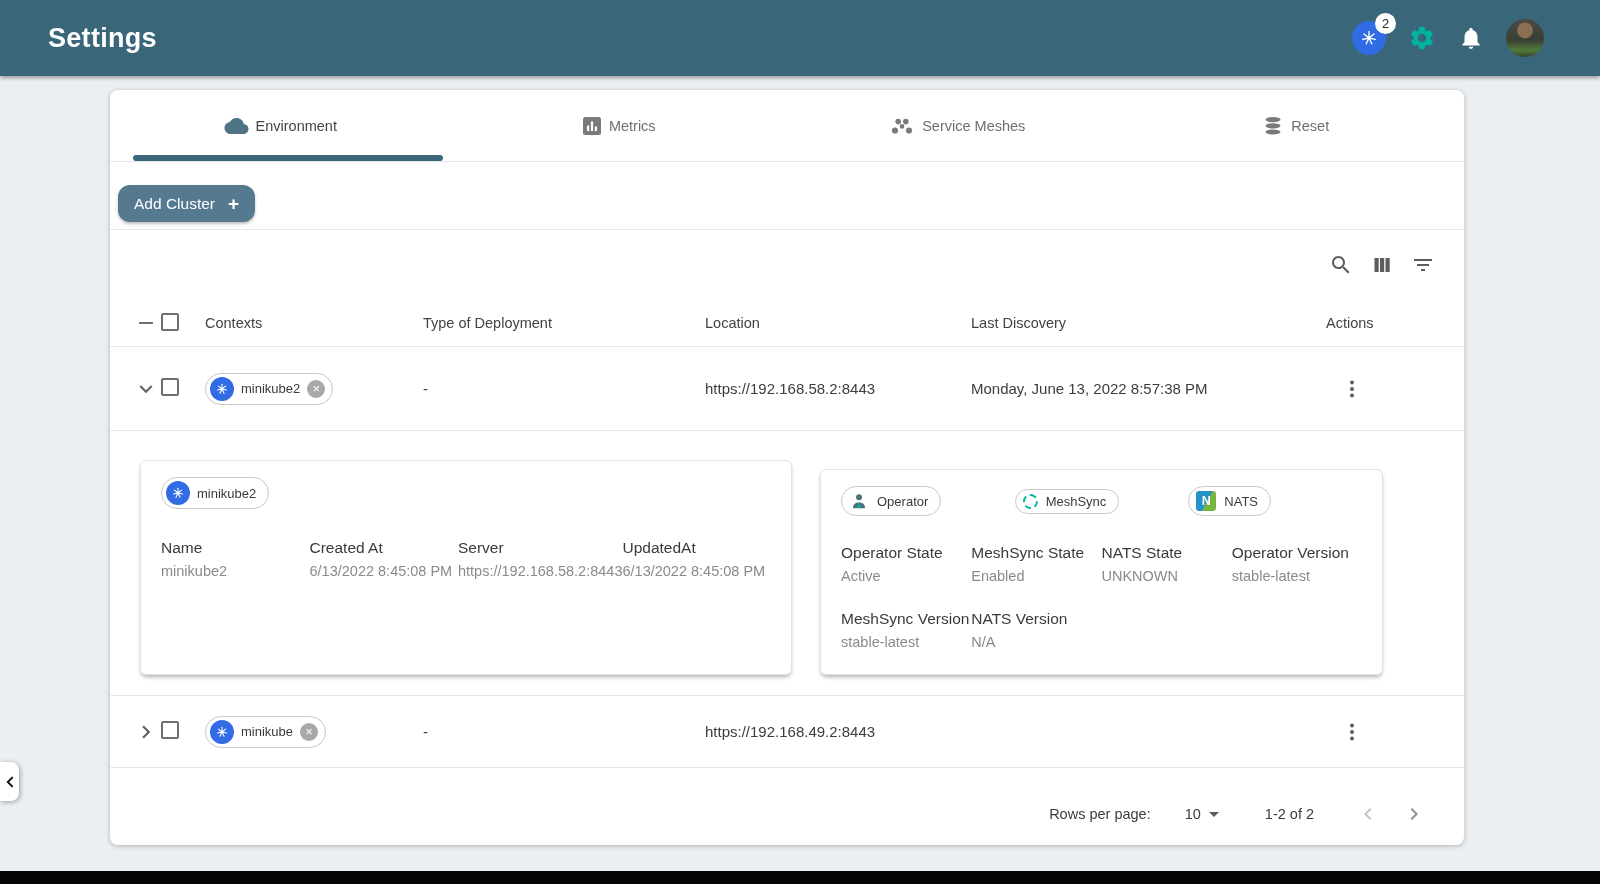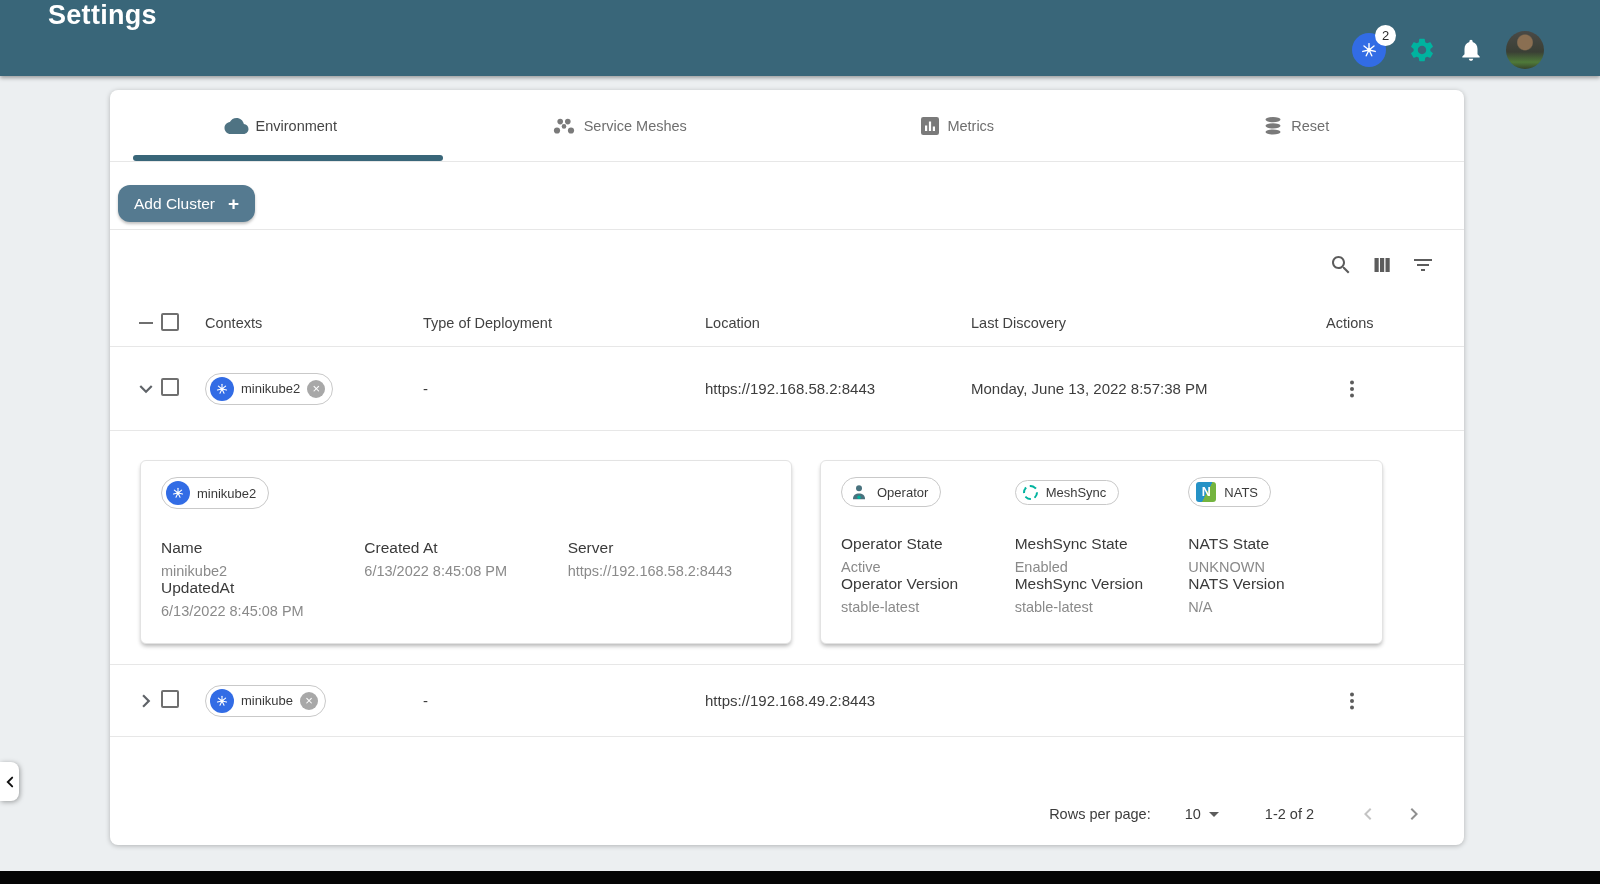--- a/index.html
+++ b/index.html
@@ -10,22 +10,22 @@
   }
   *{box-sizing:border-box;}
   html,body{margin:0;padding:0;}
   body{
     width:1600px;height:884px;position:relative;overflow:hidden;
     background:#eceff1;font-family:"Liberation Sans",sans-serif;
   }
 
   
   .app-header{
-    height:76px;background:var(--color-header);display:flex;
-    padding:0 56px 0 48px;box-shadow:0 2px 4px rgba(0,0,0,.35);position:relative;z-index:5;flex-direction:column;
+    height:76px;background:var(--color-header);display:flex;align-items:center;
+    padding:0 56px 0 48px;box-shadow:0 2px 4px rgba(0,0,0,.35);position:relative;z-index:5;
   }
   .page-title{font-size:27px;font-weight:bold;color:#fff;margin:0;letter-spacing:.3px;}
   .header-icons{margin-left:auto;display:flex;align-items:center;gap:22px;}
   .icon-btn{background:none;border:none;padding:0;cursor:pointer;display:flex;align-items:center;}
   .k8s-wrap{position:relative;width:34px;height:34px;}
   .k8s-circle{border-radius:50%;background:var(--color-k8s-blue);display:flex;align-items:center;justify-content:center;}
   .k8s-circle.lg{width:34px;height:34px;}
   .k8s-circle.sm{width:24px;height:24px;}
   .badge{
     position:absolute;top:-8px;right:-10px;width:21px;height:21px;border-radius:50%;
@@ -85,24 +85,24 @@
   }
   .kebab-btn{background:none;border:none;cursor:pointer;padding:0;margin-left:14px;display:flex;}
 
   
   .expand-area{border-bottom:1px solid #e7e7e7;padding:29px 27px 20px 30px;display:flex;gap:28px;flex-shrink:0;}
   .detail-card{
     border:1px solid #e3e3e3;border-radius:6px;box-shadow:0 3px 4px -1px rgba(0,0,0,.3);
     padding:16px 20px 24px;background:#fff;
   }
   .detail-card.cluster{width:652px;}
-  .detail-card.services{width:563px;}
+  .detail-card.services{width:563px;margin-top:9px;}
   .chips-row{display:grid;grid-template-columns:repeat(3,1fr);align-items:center;}
   .svc-chip{display:inline-flex;align-items:center;gap:8px;border:1px solid #c9c9c9;border-radius:17px;padding:4px 12px 4px 7px;background:#fff;cursor:pointer;justify-self:start;}
-  .fields{display:grid;grid-template-columns:repeat(3,1fr);margin-top:30px;}
+  .fields{display:grid;grid-template-columns:repeat(4,1fr);row-gap:26px;margin-top:30px;}
   .f-label{font-size:15.5px;color:#3a3a3a;}
   .f-value{font-size:14.5px;color:#8a8a8a;margin-top:6px;}
 
   .meshsync-ring{width:15px;height:15px;border-radius:50%;border:2.6px dashed var(--color-accent-green);display:inline-block;}
   .nats-icon{
     width:20px;height:20px;border-radius:3px;display:flex;align-items:center;justify-content:center;
     background:linear-gradient(118deg,#2592c6 54%,#74b43f 54%);color:#fff;font-weight:bold;font-size:12.5px;
   }
 
   
@@ -167,39 +167,39 @@
 <main class="card">
 
   <nav class="tabs">
     <button class="tab active">
       <svg width="29" height="24" viewBox="0 0 24 24">
         <path fill="#4f7383" d="M19.35 10.04C18.67 6.59 15.64 4 12 4 9.11 4 6.6 5.64 5.35 8.04 2.34 8.36 0 10.91 0 14c0 3.31 2.69 6 6 6h13c2.76 0 5-2.24 5-5 0-2.64-2.05-4.78-4.65-4.96z"></path>
       </svg>
       <span class="tab-label">Environment</span>
     </button>
     <button class="tab">
+      <svg width="24" height="24" viewBox="0 0 24 24">
+        <rect x="3" y="3" width="18" height="18" rx="2.2" fill="#7a7a7a"></rect>
+        <rect x="7" y="11.5" width="2.2" height="5.5" fill="#fff"></rect>
+        <rect x="10.9" y="7.5" width="2.2" height="9.5" fill="#fff"></rect>
+        <rect x="14.8" y="12.5" width="2.2" height="4.5" fill="#fff"></rect>
+      </svg>
+      <span class="tab-label">Metrics</span>
+    </button>
+    <button class="tab">
       <svg width="30" height="24" viewBox="0 0 24 24">
         <g fill="#7a7a7a">
           <circle cx="5" cy="16.5" r="3.1"></circle>
             <circle cx="19" cy="16.5" r="3.1"></circle>
           <circle cx="8.2" cy="7.6" r="2.8"></circle>
             <circle cx="15.8" cy="7.6" r="2.8"></circle>
           <circle cx="12" cy="12.4" r="2.3"></circle>
         </g>
       </svg>
       <span class="tab-label">Service Meshes</span>
-    </button>
-    <button class="tab">
-      <svg width="24" height="24" viewBox="0 0 24 24">
-        <rect x="3" y="3" width="18" height="18" rx="2.2" fill="#7a7a7a"></rect>
-        <rect x="7" y="11.5" width="2.2" height="5.5" fill="#fff"></rect>
-        <rect x="10.9" y="7.5" width="2.2" height="9.5" fill="#fff"></rect>
-        <rect x="14.8" y="12.5" width="2.2" height="4.5" fill="#fff"></rect>
-      </svg>
-      <span class="tab-label">Metrics</span>
     </button>
     <button class="tab">
       <svg width="26" height="24" viewBox="0 0 24 24">
         <g fill="#7a7a7a">
           <ellipse cx="12" cy="5.6" rx="7.5" ry="2.6"></ellipse>
           <ellipse cx="12" cy="11.8" rx="7.5" ry="2.6"></ellipse>
           <ellipse cx="12" cy="18" rx="7.5" ry="2.6"></ellipse>
         </g>
       </svg>
       <span class="tab-label">Reset</span>

